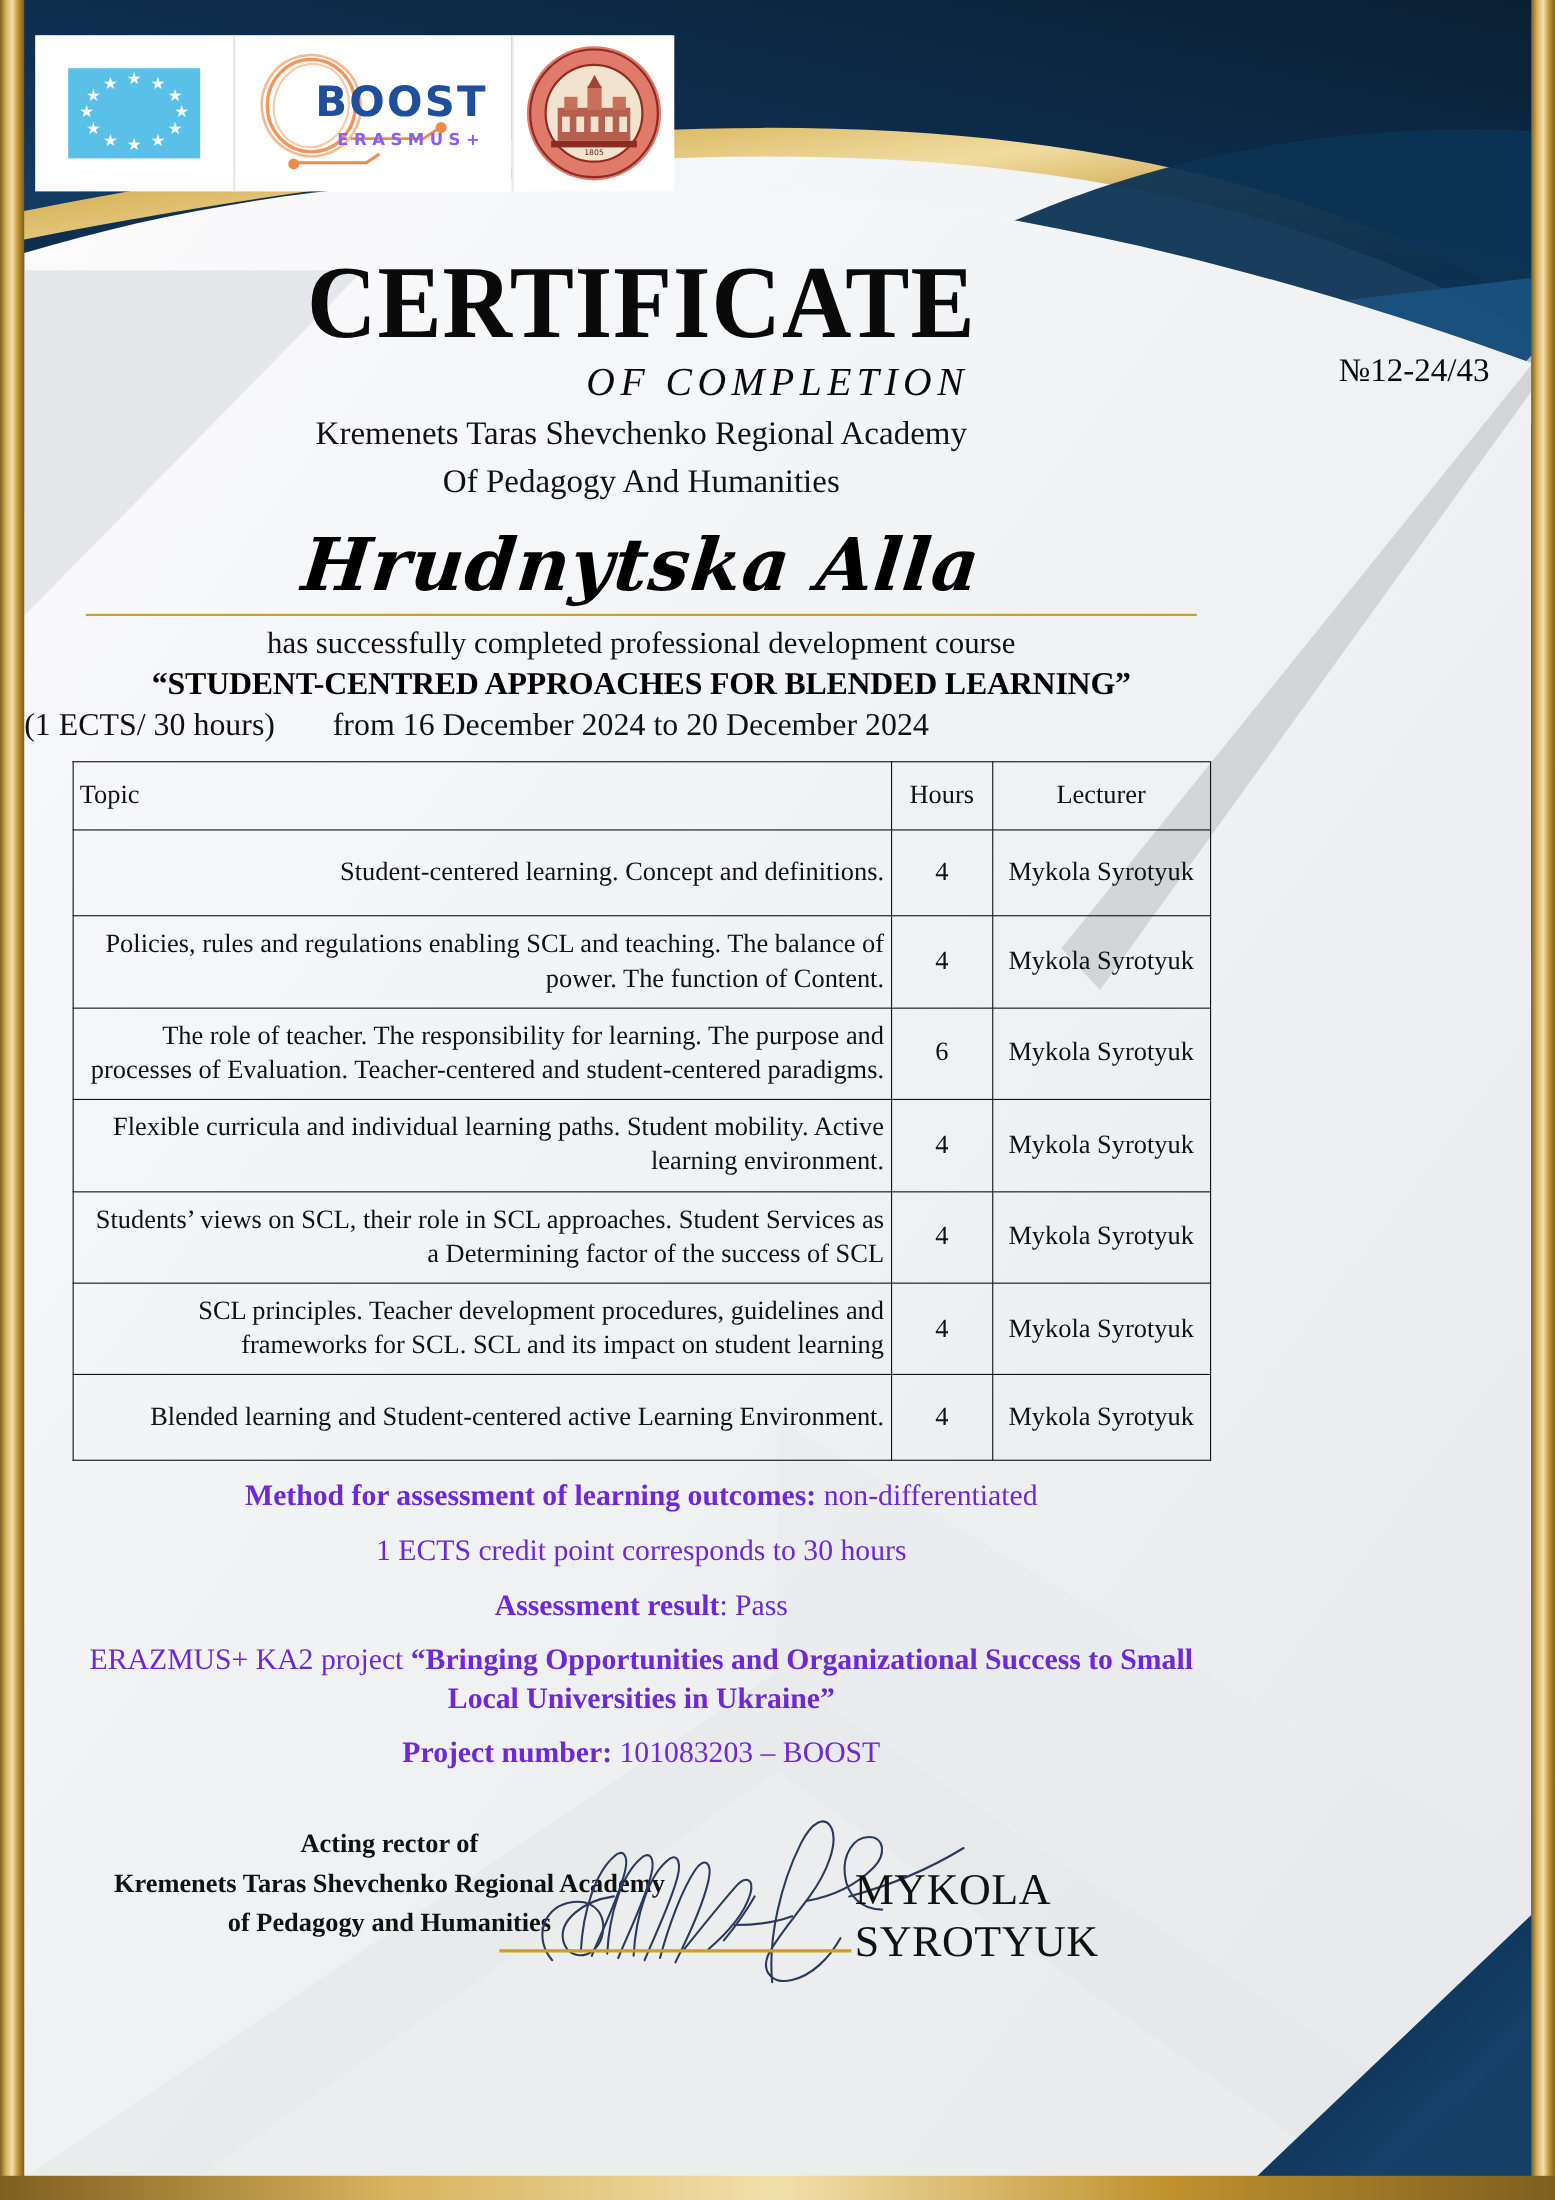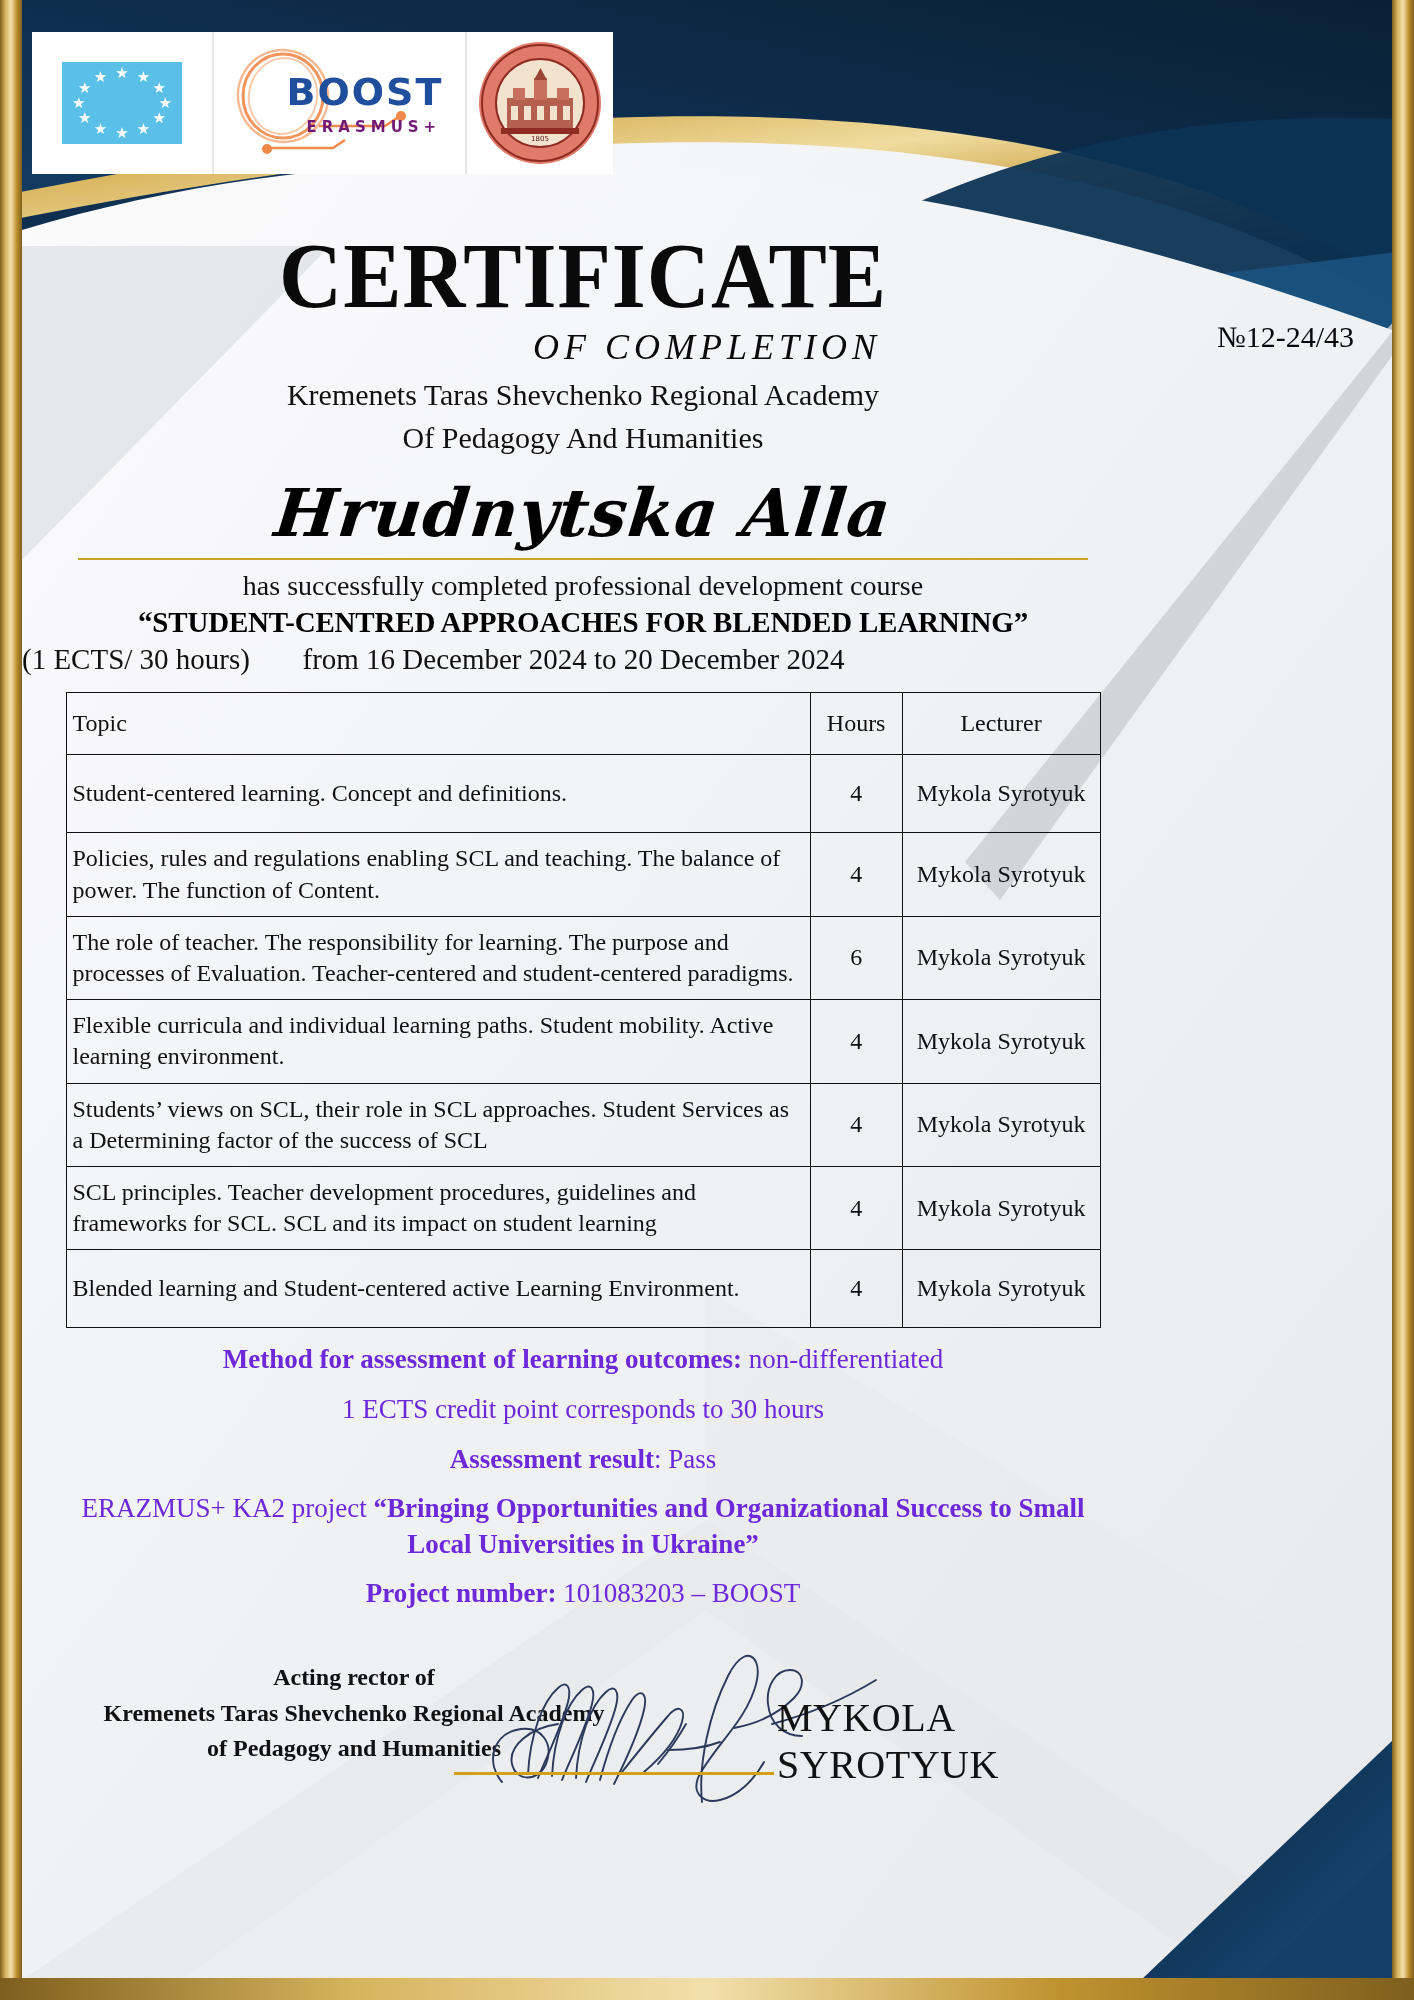--- a/index.html
+++ b/index.html
@@ -54,21 +54,21 @@
   .boost-text {
     position:absolute; left:62px; top:22px;
     font-family:"DejaVu Sans", sans-serif;
     font-weight:bold; font-size:38px; letter-spacing:2px;
     color:#1f4e9c;
   }
   .erasmus-text {
     position:absolute; left:82px; top:70px;
     font-family:"DejaVu Sans", sans-serif;
     font-weight:bold; font-size:15px; letter-spacing:5px;
-    color:#701a75;
+    color:#8b5cf6;
   }
 
   
   #content {
     position:absolute;
     left:0; top:0; width:1122px;
   }
 
   .h-title {
     text-align:center;
@@ -157,21 +157,21 @@
     font-weight:normal;
     font-size:24px;
     color:#111;
     padding:10px 6px;
     vertical-align:middle;
   }
   table.topics thead th { height:62px; }
   th.c-topic, td.c-topic { text-align:left; padding-left:18px; width:745px; }
   th.c-hours, td.c-hours { text-align:center; width:92px; }
   th.c-lect,  td.c-lect  { text-align:center; width:198px; }
-  td.c-topic { line-height:1.3; }
+  td.c-topic { line-height:1.3;text-align:right; }
   tbody tr { height:78px; }
 
   
   .foot {
     text-align:center;
     font-size:27px;
     color:#6d28d9;
     line-height:1.32;
     margin-top:14px;
     padding:0 46px;

